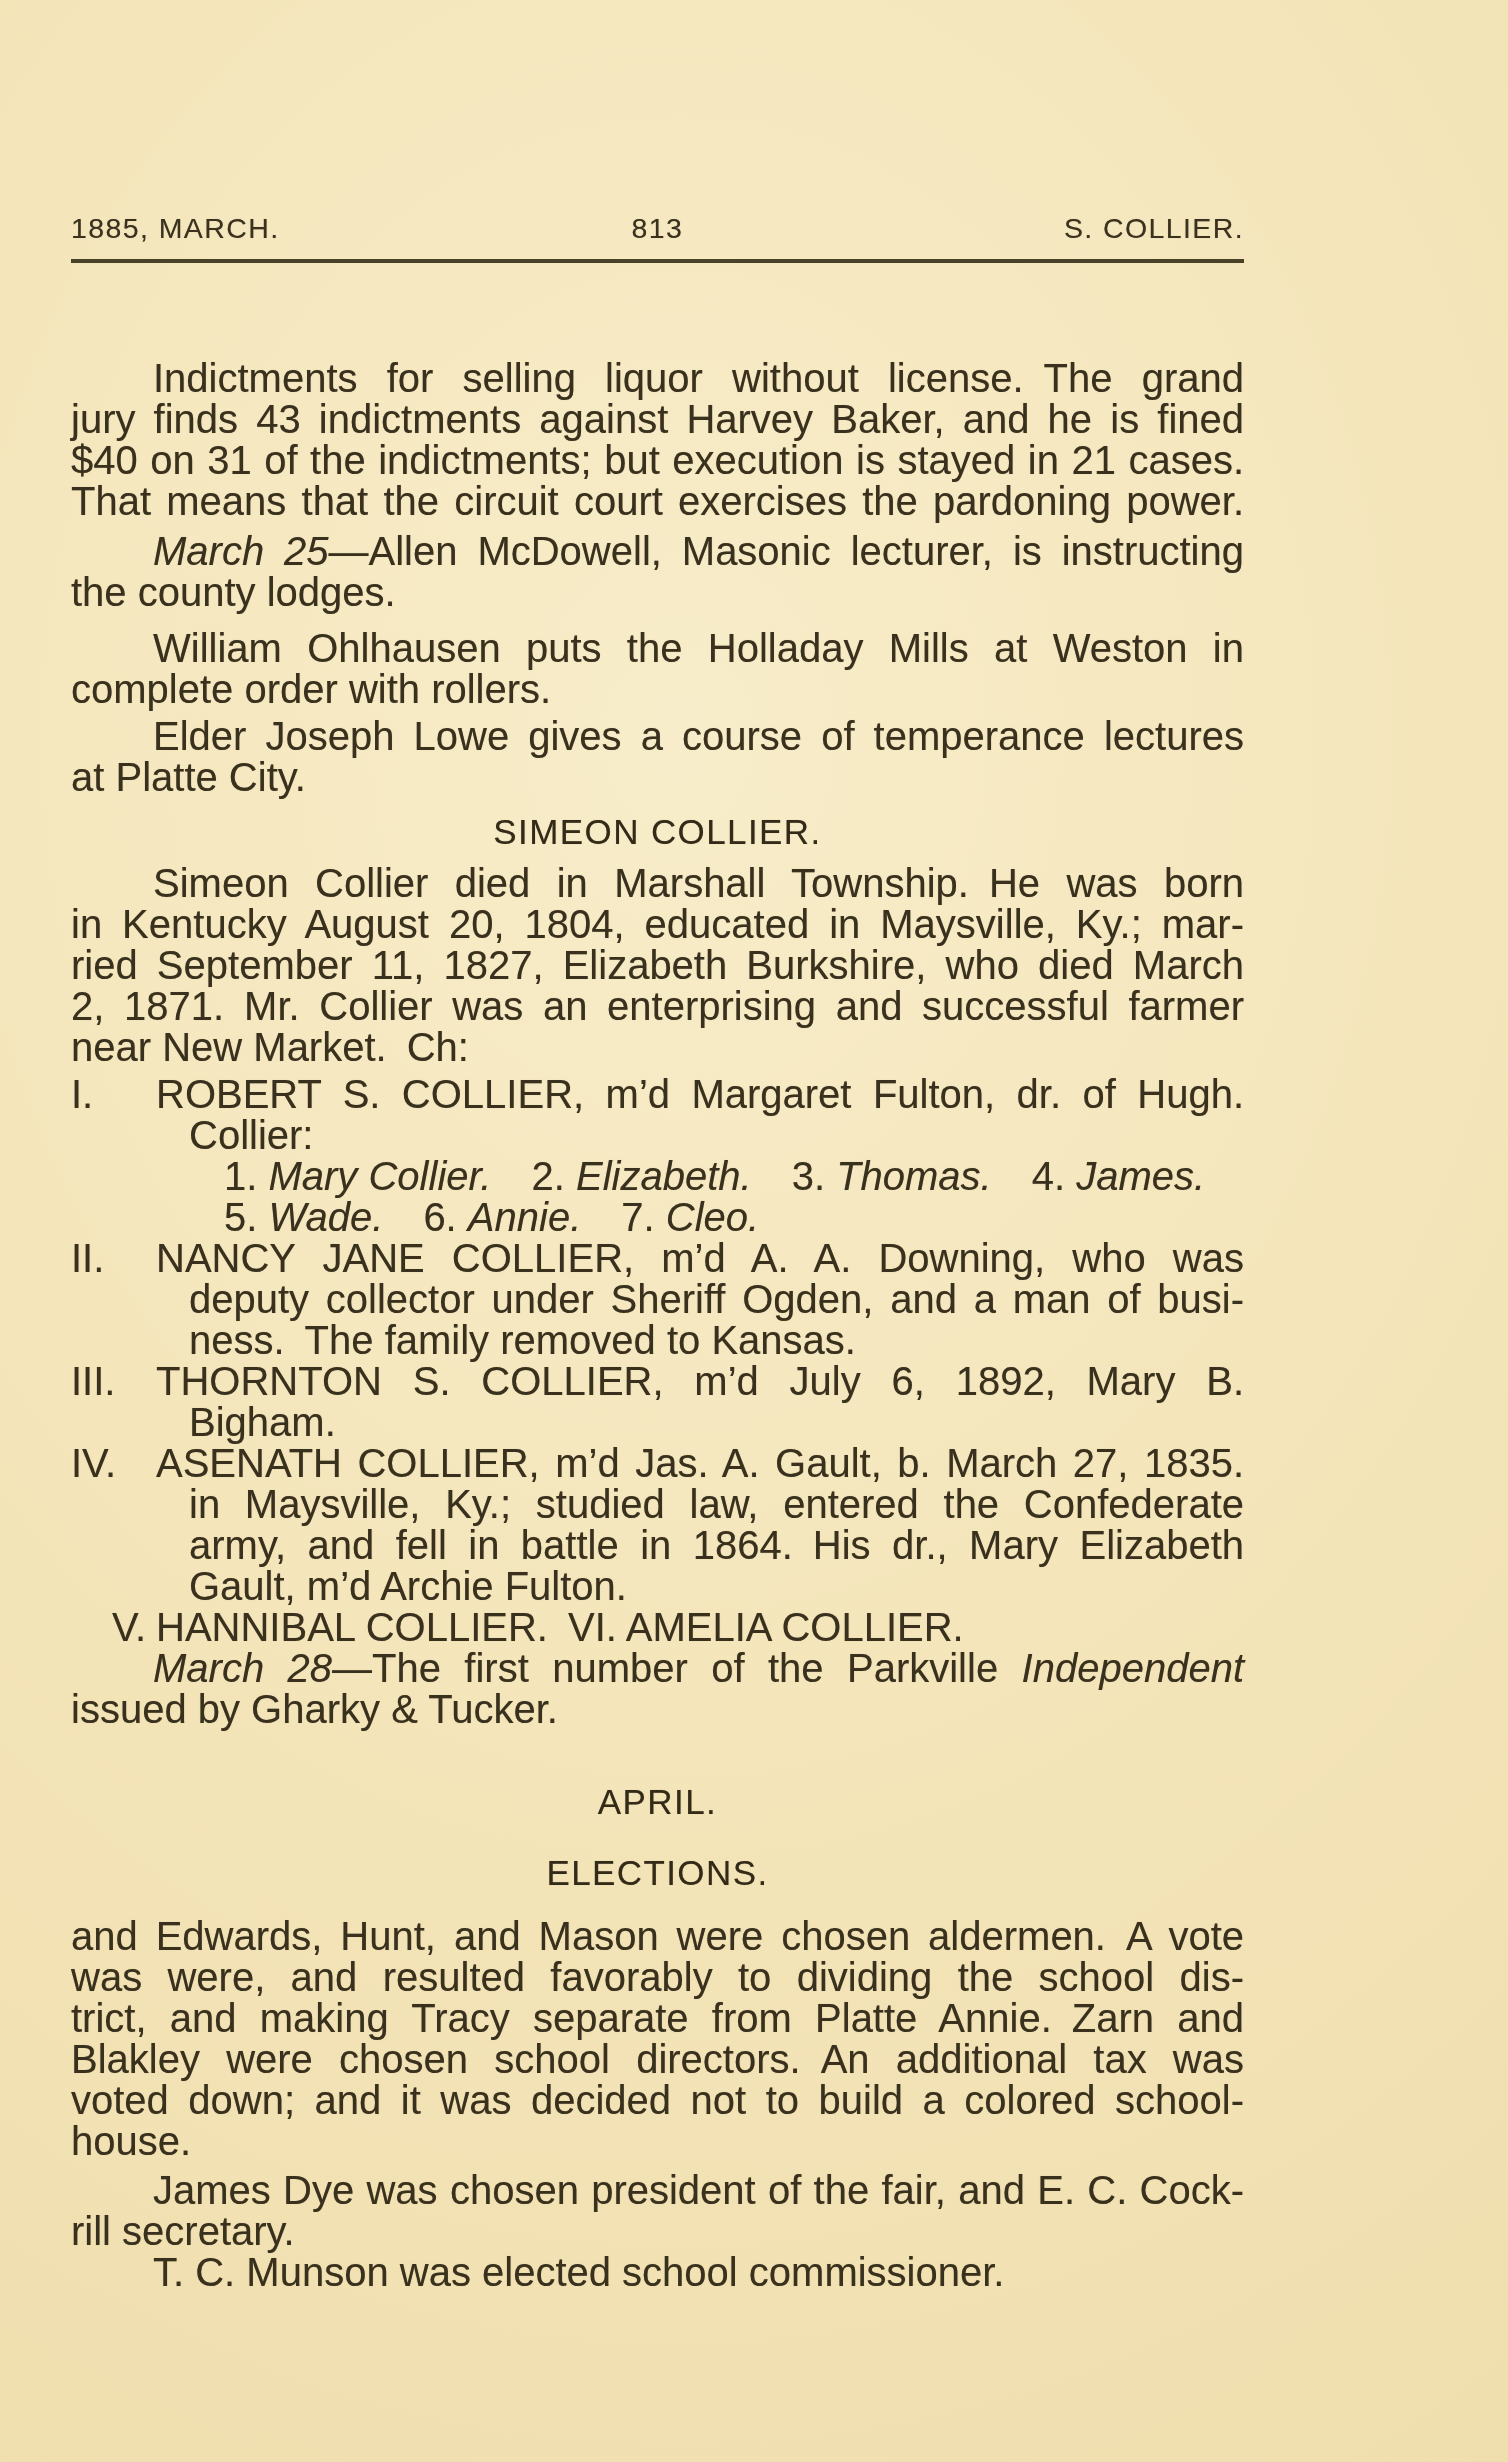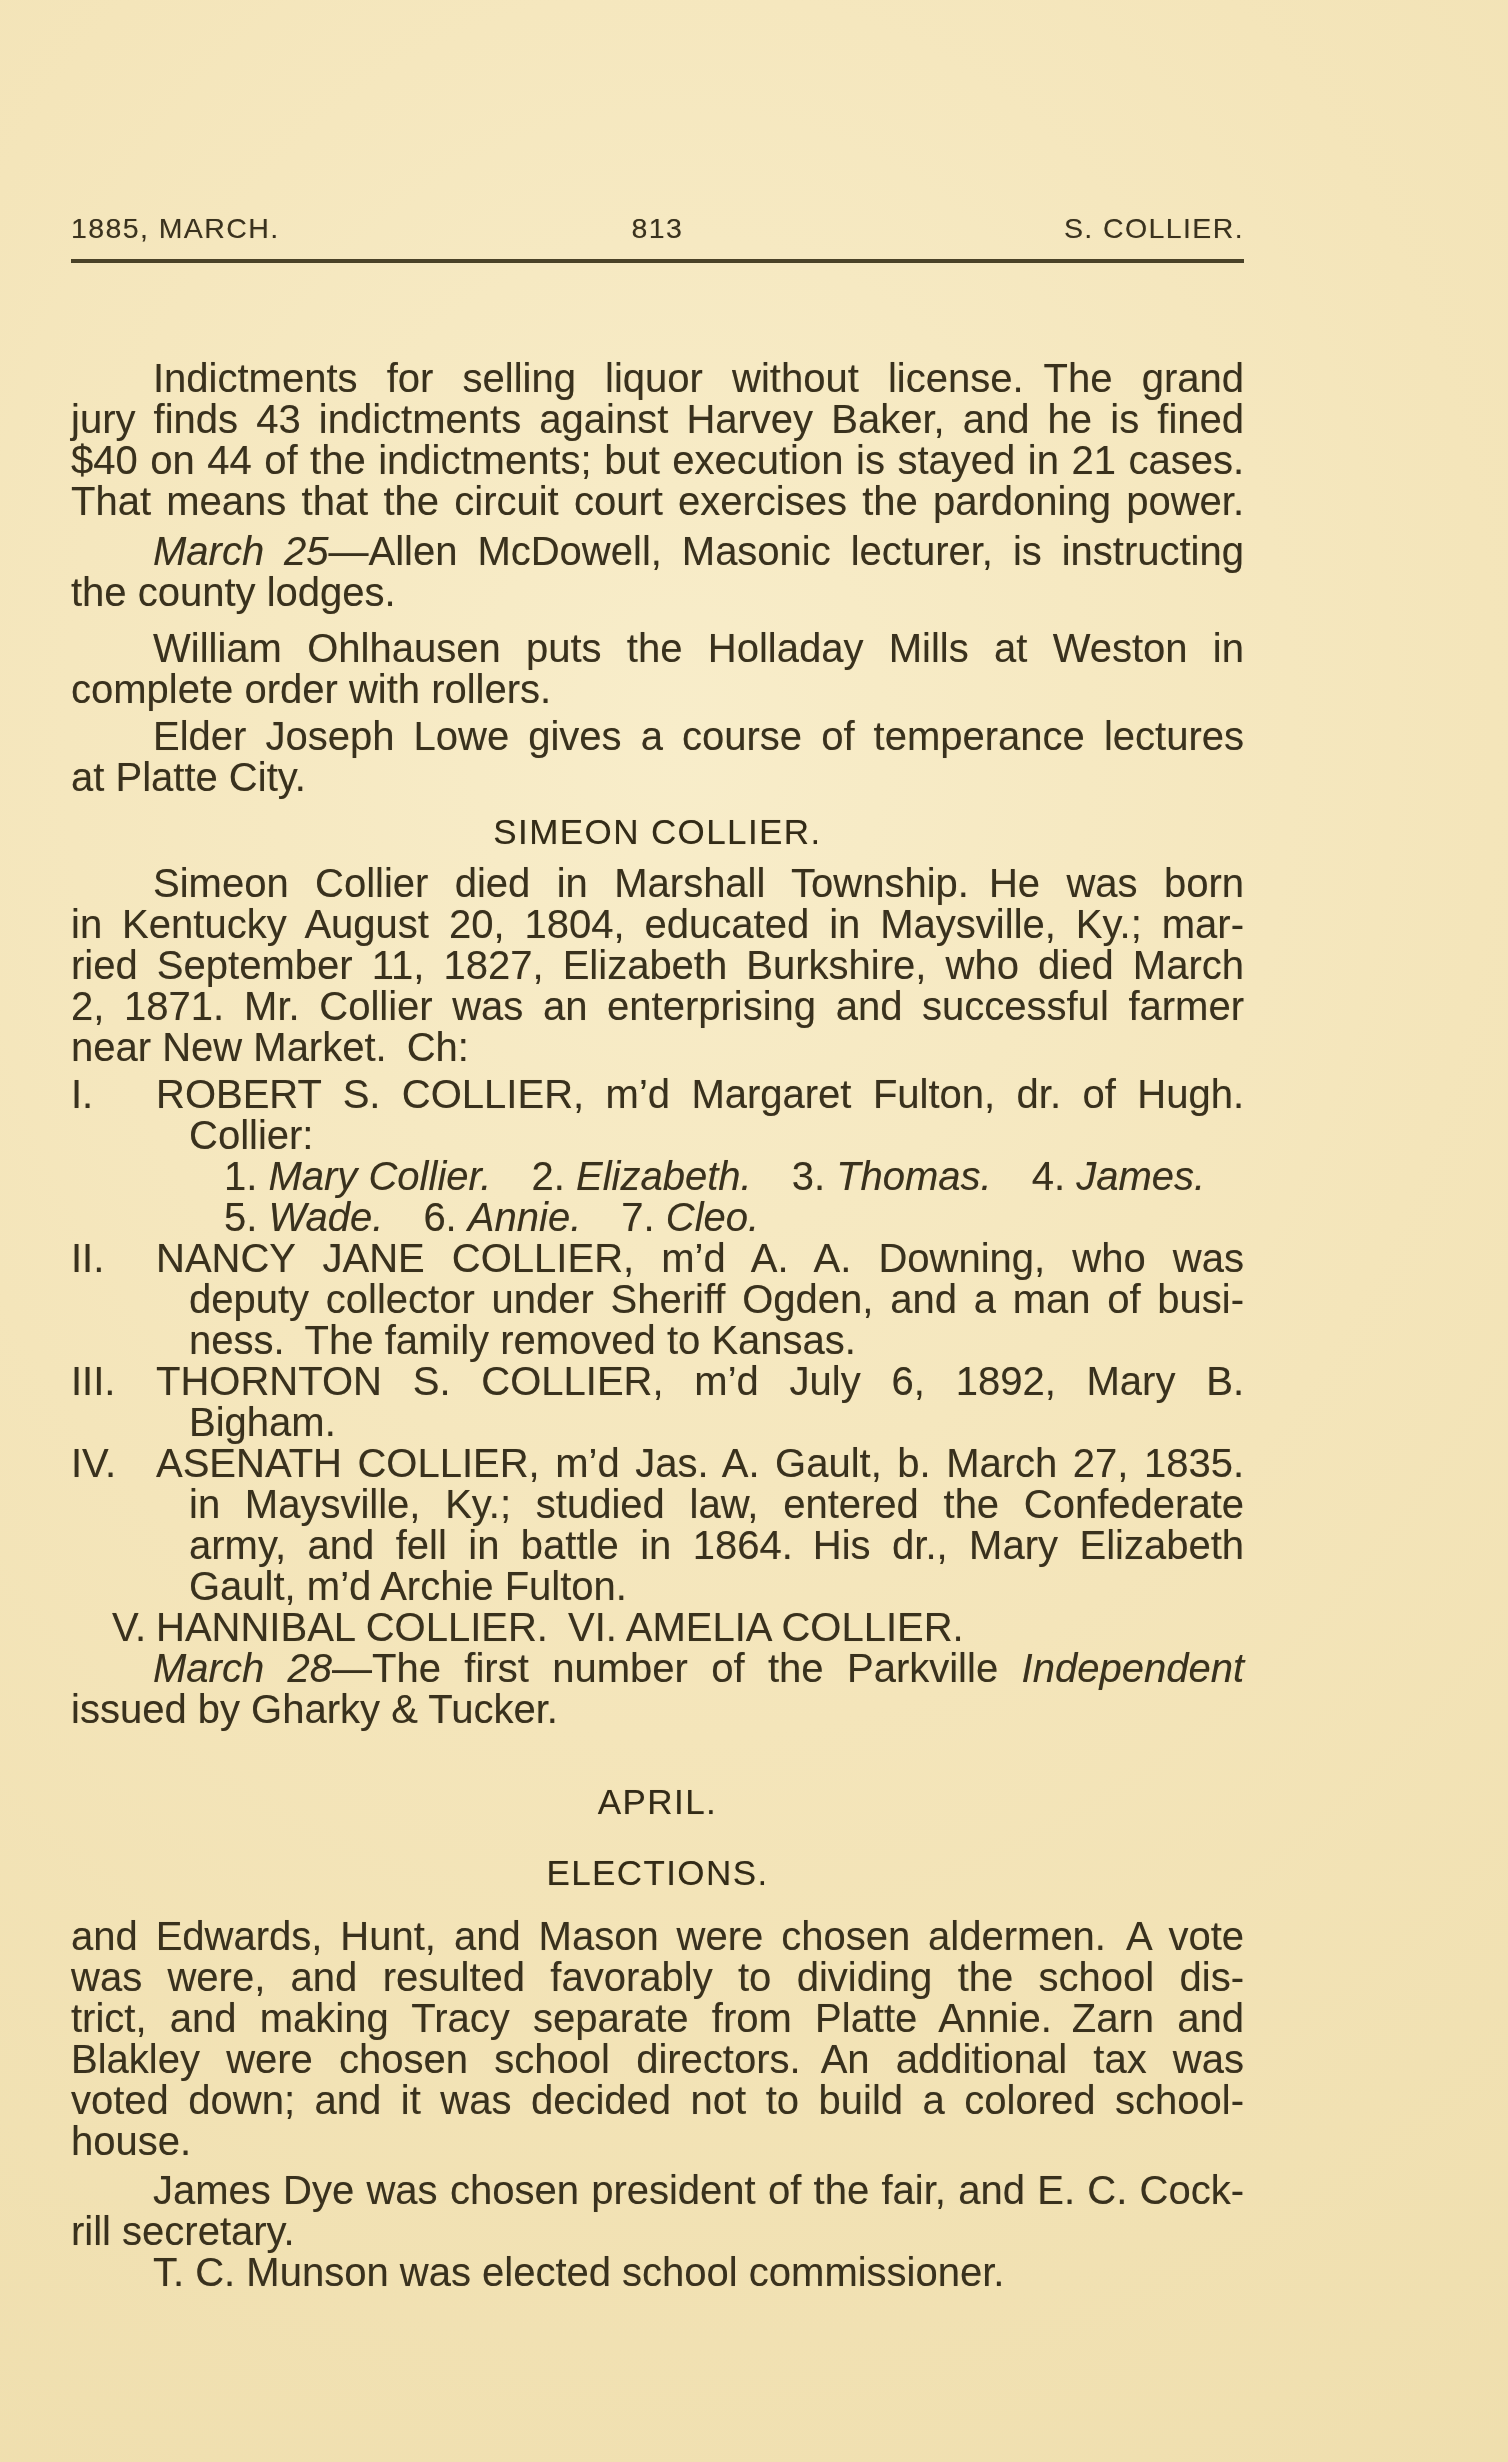--- a/index.html
+++ b/index.html
@@ -62,21 +62,21 @@
     <div class="running-head">
       <span class="rh-left">1885, MARCH.</span>
       <span class="rh-center">813</span>
       <span class="rh-right">S. COLLIER.</span>
     </div>
     <div class="rule"></div>
     <div id="text-column">
         <div class="block g68">
           <div class="line indent just"><span>Indictments for selling liquor without license. The grand</span></div>
           <div class="line just"><span>jury finds 43 indictments against Harvey Baker, and he is fined</span></div>
-          <div class="line just"><span>$40 on 44 of the indictments; but execution is stayed in 21 cases.</span></div>
+          <div class="line just"><span>$40 on 31 of the indictments; but execution is stayed in 21 cases.</span></div>
           <div class="line just"><span>That means that the circuit court exercises the pardoning power.</span></div>
         </div>
         <div class="block g12">
           <div class="line indent just"><span class="it">March 25</span><span>—Allen McDowell, Masonic lecturer, is instructing</span></div>
           <div class="line "><span>the county lodges.</span></div>
         </div>
         <div class="block g22">
           <div class="line indent just"><span>William Ohlhausen puts the Holladay Mills at Weston in</span></div>
           <div class="line "><span>complete order with rollers.</span></div>
         </div>

